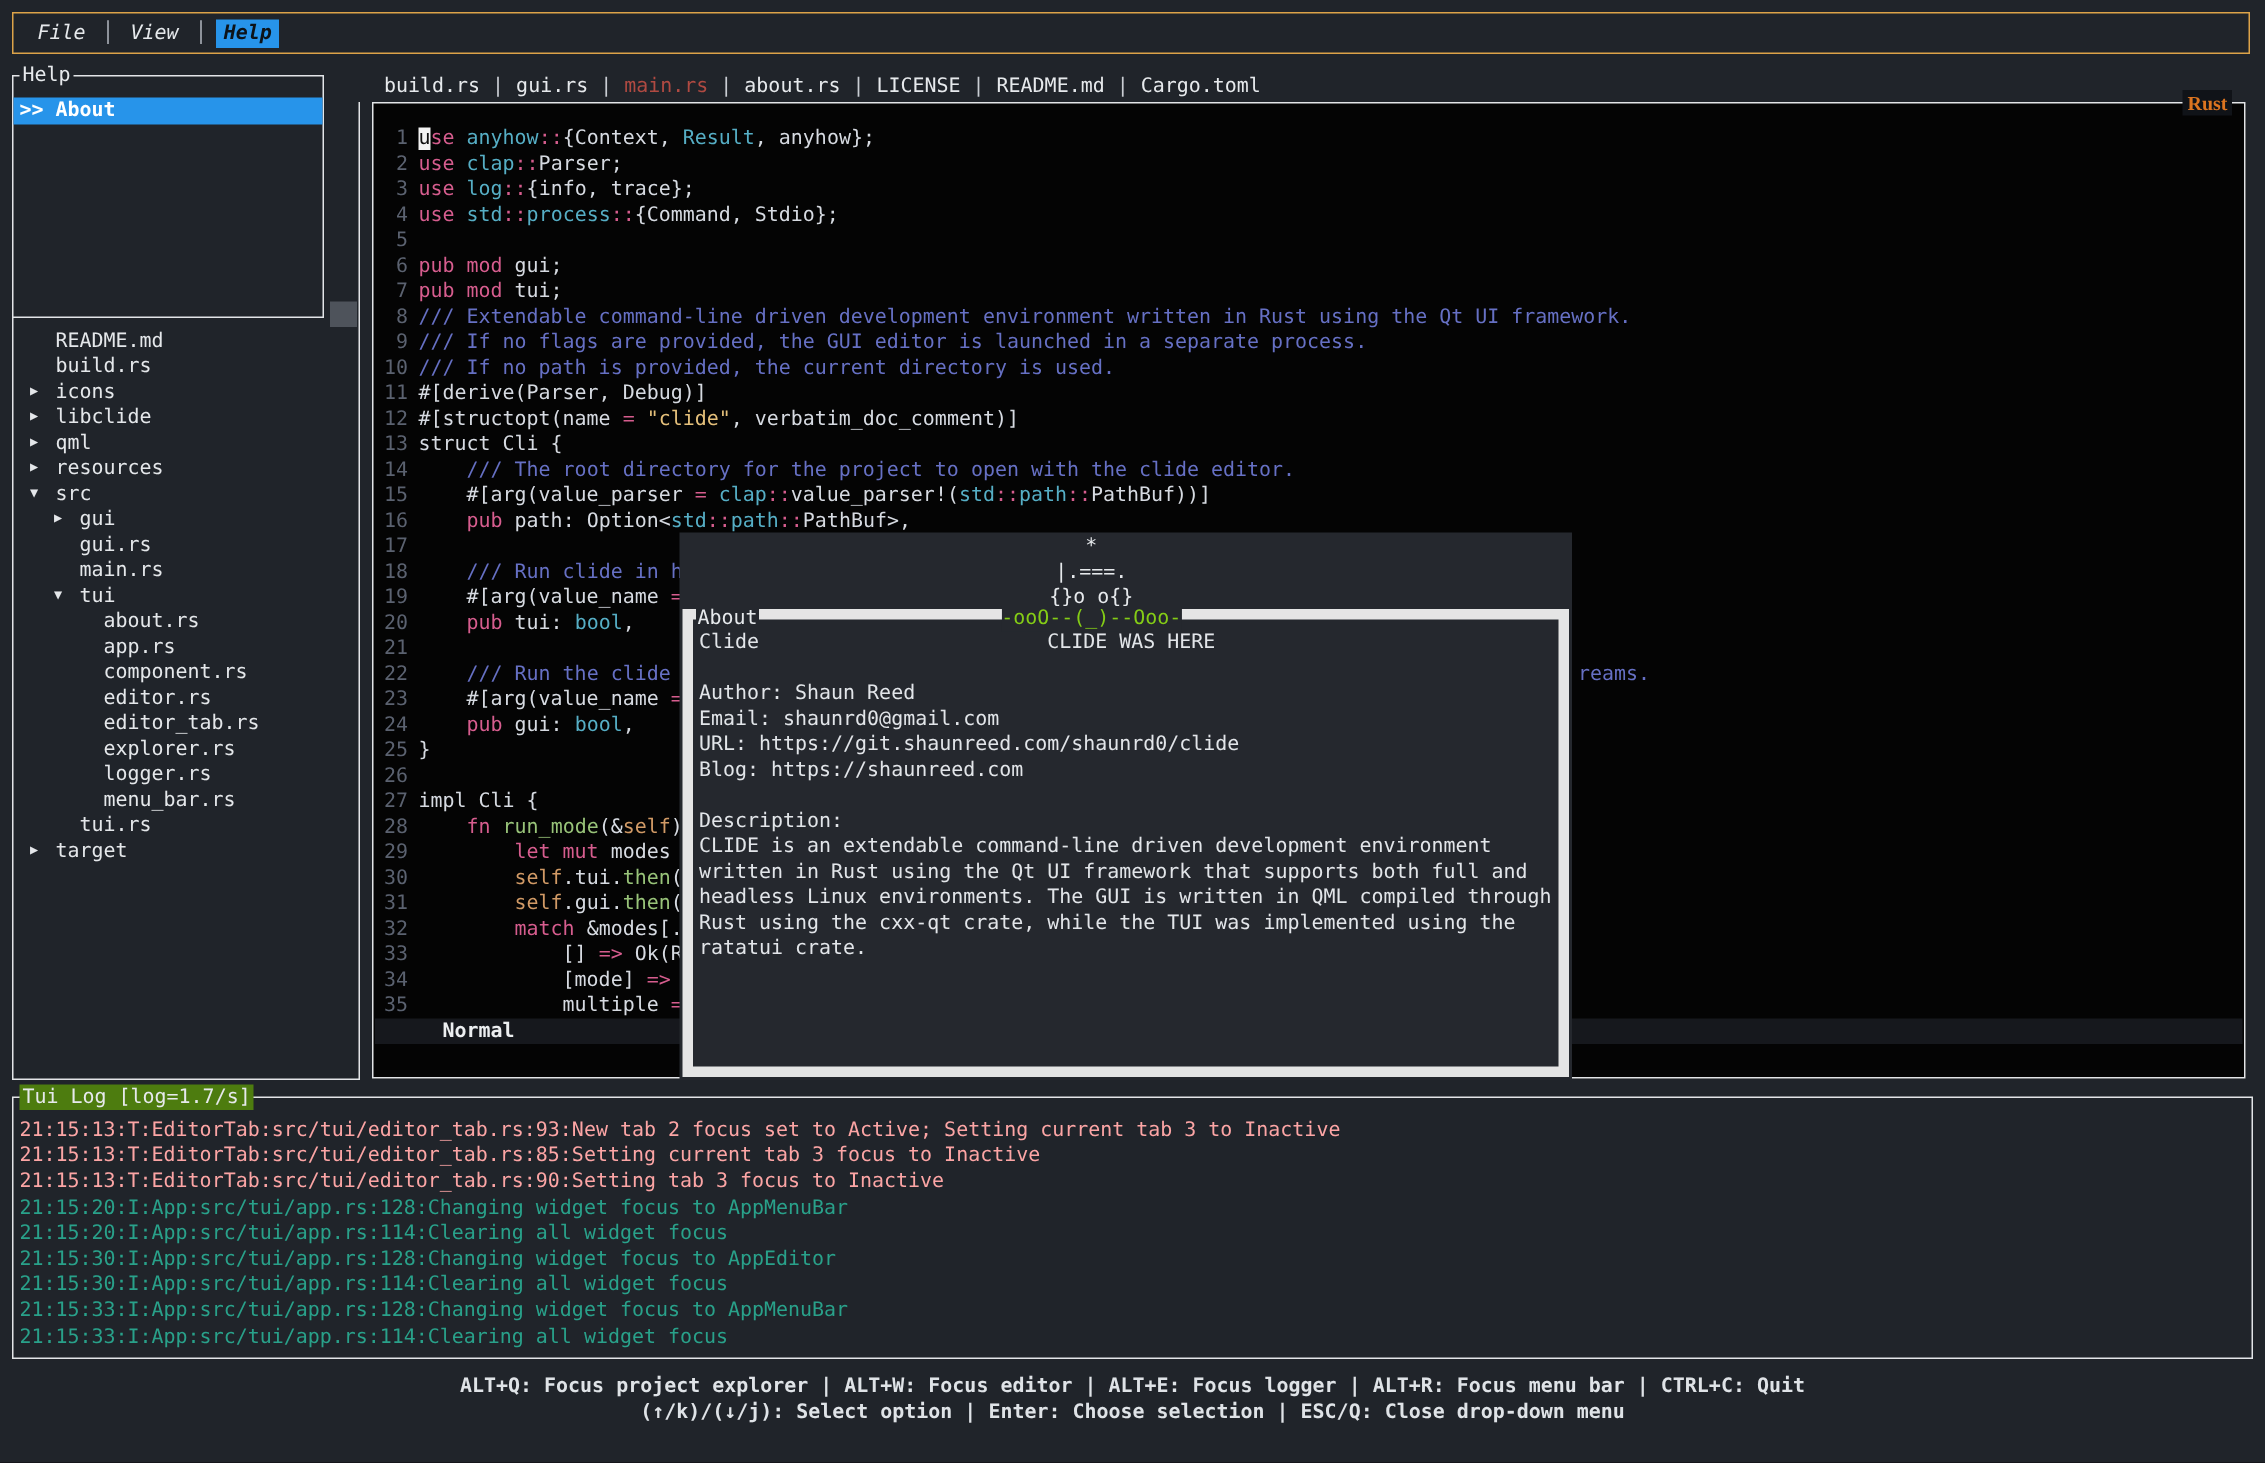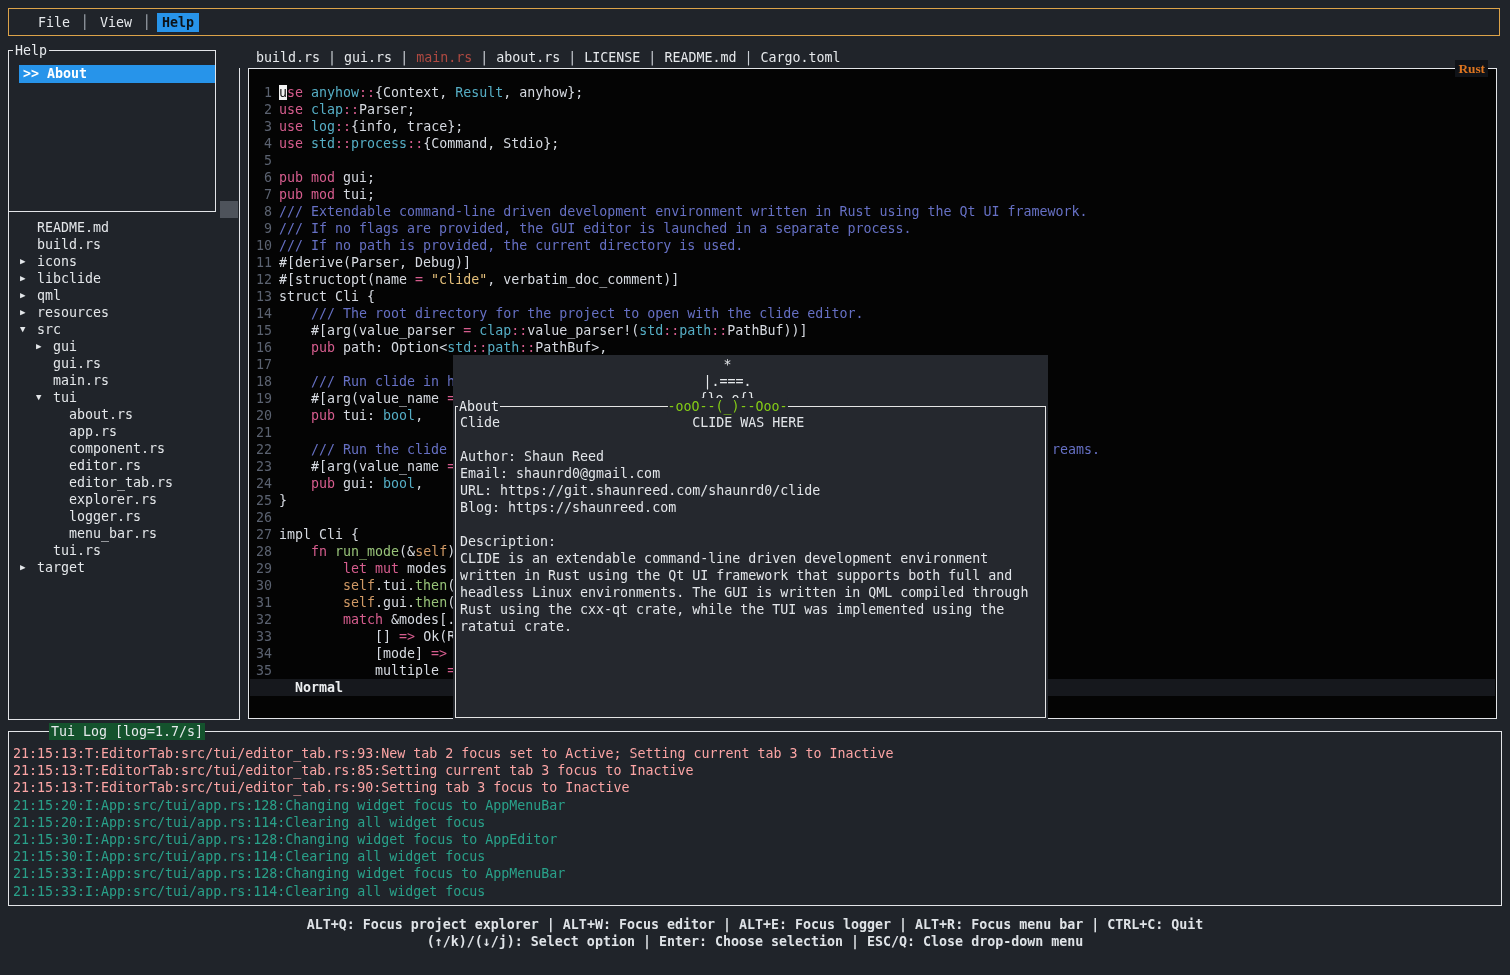--- a/index.html
+++ b/index.html
@@ -4,21 +4,21 @@
 <style>
   html,body{margin:0;padding:0;background:#15171c;}
   .window{
     position:relative; width:1510px; height:975px; overflow:hidden;
     background:#20242a;
     font-family:"DejaVu Sans Mono", monospace;
     font-size:13.3px; line-height:17px; color:#dde1e6;
   }
   
   .menubar{position:absolute;left:8px;top:8px;width:1492px;height:28px;
-    border:1px solid #dca349;display:flex;padding-left:24px;box-sizing:border-box;}
+    border:1px solid #dca349;display:flex;padding-left:11px;box-sizing:border-box;font-style:italic;}
   .menu-item{padding:1px 5px;color:#e6e9ec;}
   .menu-item.selected{background:#2794ea;color:#0d1318;font-weight:bold;}
   .menu-sep{color:#aab0b8;padding:0 6px;}
   
   .tabbar{position:absolute;left:256px;top:49px;height:17px;white-space:pre;color:#e6e9ec;}
   .tab{color:#e6e9ec;}
   .tab.active{color:#b04a42;}
   .tab-sep{color:#c9cdd3;}
   
   .editor{position:absolute;left:248px;top:68px;width:1249px;height:651px;
@@ -32,41 +32,41 @@
   .seg-gr{color:#98c379;} .seg-or{color:#d19a66;} .seg-st{color:#e5c07b;}
   .seg-cm{color:#6670c4;} .seg-cur{background:#f2f2f2;color:#101010;}
   .mode-row{position:absolute;left:1px;right:1px;top:610px;height:17px;background:#16181d;}
   .mode-row span{margin-left:19px;font-weight:bold;color:#eceef0;padding-left:26px;}
   .line22-tail{position:absolute;left:1052px;top:441px;height:17px;color:#6670c4;z-index:11;white-space:pre;}
   
   .help-dd{position:absolute;left:8px;top:50px;width:208px;height:162px;background:#20242a;
     border:1px solid #e3e5e8;box-sizing:border-box;z-index:5;}
   .help-title{position:absolute;top:-9px;left:4px;background:#20242a;padding:0 2px;color:#e6e9ec;}
   .dd-option{margin-top:14px;height:18px;line-height:18px;background:#2794ea;color:#ffffff;
-    font-weight:bold;padding-left:4px;white-space:pre;margin-left:10px;}
+    font-weight:bold;padding-left:4px;white-space:pre;}
   
   .explorer{position:absolute;left:8px;top:68px;width:232px;height:652px;
     border:1px solid #e3e5e8;border-top:none;box-sizing:border-box;z-index:1;}
   .scroll-thumb{position:absolute;left:211px;top:133px;width:18px;height:17px;background:#4e535b;}
   .tree{position:absolute;top:151px;left:0;right:1px;}
   .tree-row{height:17px;white-space:pre;color:#e4e7ea;display:flex;align-items:center;}
   .arr{display:inline-block;width:17px;font-size:9px;color:#e4e7ea;flex:none;}
   
   .popup{position:absolute;left:453px;top:355px;width:595px;height:365px;background:#25282e;z-index:10;}
   .popup-art{position:absolute;top:1px;left:0;right:0;text-align:center;white-space:pre;
     transform:translateX(-23px);color:#e6e9ec;}
-  .popup-box{position:absolute;left:2px;right:2px;top:51px;bottom:2px;border:1px solid #e5e5e5;}
+  .popup-box{position:absolute;left:2px;right:2px;top:51px;bottom:2px;border:7px solid #e5e5e5;}
   .popup-title{position:absolute;top:-9px;left:2px;background:#25282e;padding:0 1px;color:#e6e9ec;}
   .popup-border-art{position:absolute;top:-9px;left:50%;transform:translateX(calc(-50% - 23px));
     background:#25282e;color:#84cc16;white-space:pre;}
   .popup-body{margin:7px 0 16px 4px;white-space:pre;color:#e2e5e9;}
   
   .logpanel{position:absolute;left:8px;top:731px;width:1494px;height:175px;
     border:1px solid #e3e5e8;box-sizing:border-box;}
-  .log-title{position:absolute;top:-9px;left:4px;background:#14532d;padding:0 2px;color:#e6e9ec;margin-left:36px;}
+  .log-title{position:absolute;top:-9px;left:4px;background:#4d7c0f;padding:0 2px;color:#e6e9ec;}
   .log-lines{position:absolute;top:13px;left:4px;right:2px;}
   .log-line{height:17.2px;white-space:pre;overflow:hidden;}
   .log-trace{color:#fca5a5;} .log-info{color:#29a18a;}
   
   .statusline{position:absolute;left:0;width:100%;text-align:center;font-weight:bold;color:#dfe3e7;white-space:pre;}
 </style>
 </head>
 <body>
 
 <div class="window">

